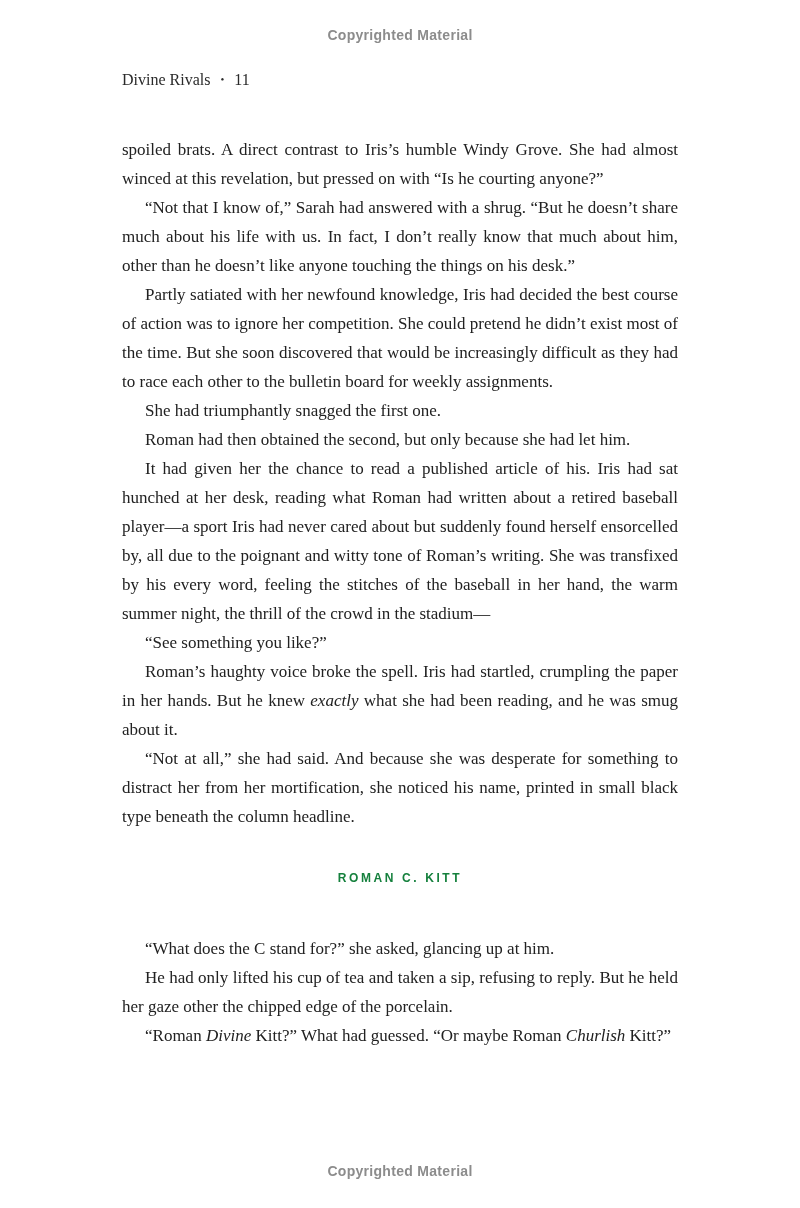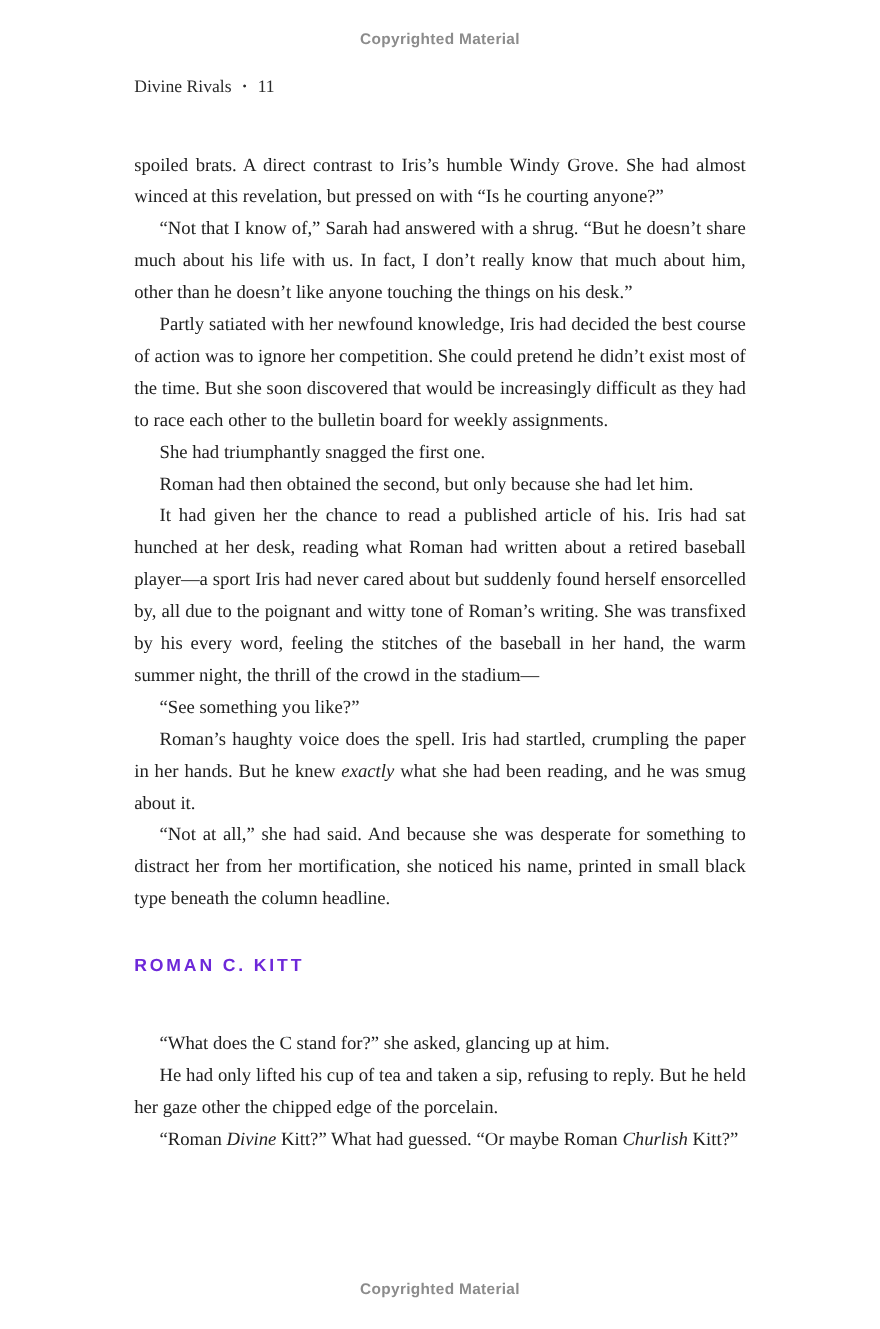--- a/index.html
+++ b/index.html
@@ -55,27 +55,27 @@
     color: #212121;
     text-align: justify;
   }
   .body-text p {
     margin: 0;
   }
   .body-text p.indent { text-indent: 23px; }
   .body-text p.no-indent { text-indent: 0; }
   .body-text em { font-style: italic; margin-top: 37px; }
   .section-heading {
-    text-align: left;
+    text-align: center;
     text-indent: 0;
     font-family: "Liberation Sans", sans-serif;
     font-weight: 700;
-    font-size: 16px;
+    font-size: 12px;
     letter-spacing: 2.6px;
-    color: #6d28d9;
+    color: #15803d;
     margin: 33px 0 41px 0;
   }
 </style>
 </head>
 <body>
 
 <div class="page">
 
   <div class="copyright-banner copyright-top">Copyrighted Material</div>
 
@@ -84,21 +84,21 @@
   </div>
 
   <div class="body-text">
       <p class="no-indent"><span>spoiled brats. A direct contrast to Iris’s humble Windy Grove. She had almost winced at this revelation, but pressed on with “Is he courting anyone?”</span></p>
       <p class="indent"><span>“Not that I know of,” Sarah had answered with a shrug. “But he doesn’t share much about his life with us. In fact, I don’t really know that much about him, other than he doesn’t like anyone touching the things on his desk.”</span></p>
       <p class="indent"><span>Partly satiated with her newfound knowledge, Iris had decided the best course of action was to ignore her competition. She could pretend he didn’t exist most of the time. But she soon discovered that would be increasingly difficult as they had to race each other to the bulletin board for weekly assignments.</span></p>
       <p class="indent"><span>She had triumphantly snagged the first one.</span></p>
       <p class="indent"><span>Roman had then obtained the second, but only because she had let him.</span></p>
       <p class="indent"><span>It had given her the chance to read a published article of his. Iris had sat hunched at her desk, reading what Roman had written about a retired baseball player—a sport Iris had never cared about but suddenly found herself ensorcelled by, all due to the poignant and witty tone of Roman’s writing. She was transfixed by his every word, feeling the stitches of the baseball in her hand, the warm summer night, the thrill of the crowd in the stadium—</span></p>
       <p class="indent"><span>“See something you like?”</span></p>
-      <p class="indent"><span>Roman’s haughty voice does the spell. Iris had startled, crumpling the paper in her hands. But he knew </span><em>exactly</em><span> what she had been reading, and he was smug about it.</span></p>
+      <p class="indent"><span>Roman’s haughty voice broke the spell. Iris had startled, crumpling the paper in her hands. But he knew </span><em>exactly</em><span> what she had been reading, and he was smug about it.</span></p>
       <p class="indent"><span>“Not at all,” she had said. And because she was desperate for something to distract her from her mortification, she noticed his name, printed in small black type beneath the column headline.</span></p>
       <div class="section-heading">ROMAN C. KITT</div>
       <p class="indent"><span>“What does the C stand for?” she asked, glancing up at him.</span></p>
       <p class="indent"><span>He had only lifted his cup of tea and taken a sip, refusing to reply. But he held her gaze other the chipped edge of the porcelain.</span></p>
       <p class="indent"><span>“Roman </span><em>Divine</em><span> Kitt?” What had guessed. “Or maybe Roman </span><em>Churlish</em><span> Kitt?”</span></p>
     </div>
 
   <div class="copyright-banner copyright-bottom">Copyrighted Material</div>
 
 </div>

